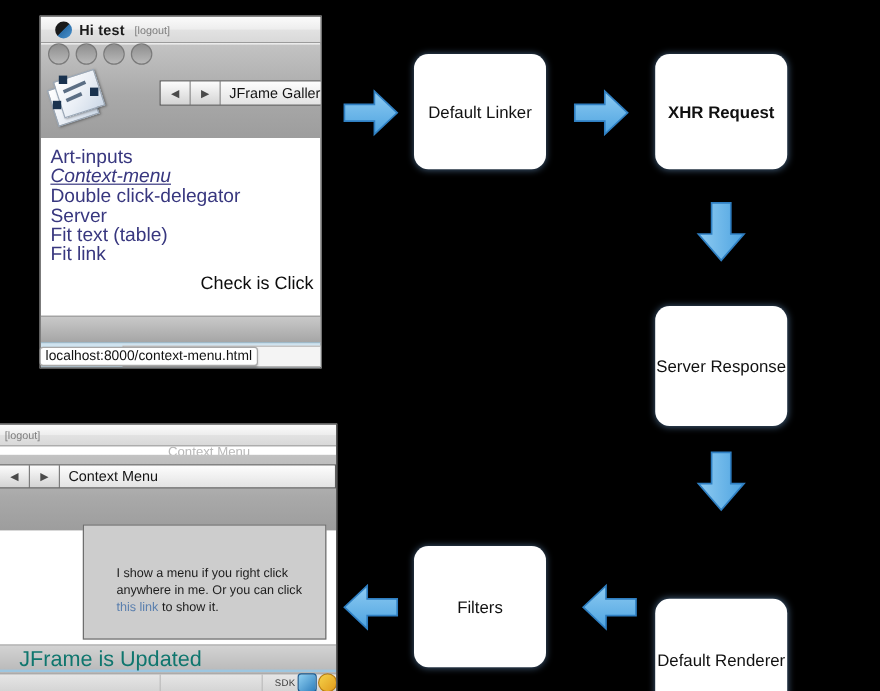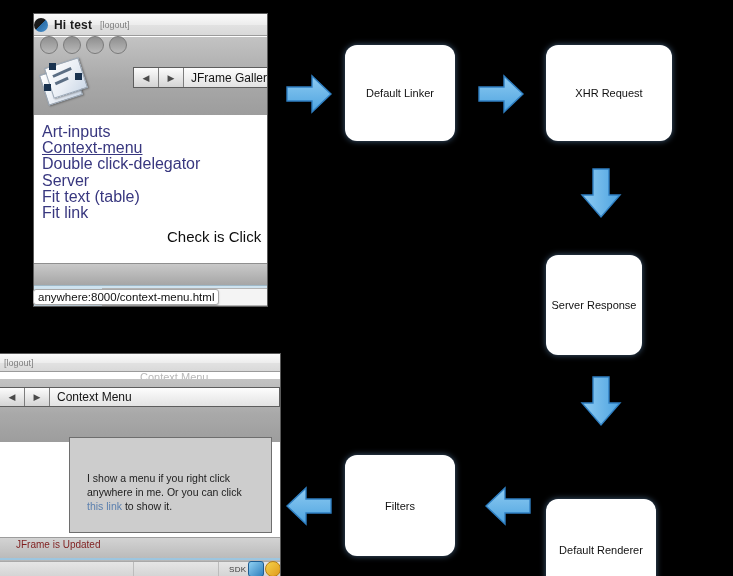--- a/index.html
+++ b/index.html
@@ -18,21 +18,21 @@
   .win {
     position: absolute;
     background: #ffffff;
     overflow: hidden;
   }
   .acct-bar {
     height: 22px;
     background: linear-gradient(to bottom, #fbfbfb 0%, #ededed 50%, #e2e2e2 51%, #d9d9d9 100%);
     border-bottom: 1px solid #9b9b9b;
     display: flex; align-items: center;
-    padding-left: 0;
+    padding-left: 12px;
     box-sizing: border-box;
   }
   .acct-logo {
     width: 14px; height: 14px; border-radius: 50%;
     background: linear-gradient(135deg,#1a1a1a 0%, #1a1a1a 48%, #2d6fa8 49%, #4a93d0 100%);
     margin-right: 6px;
     flex: 0 0 auto;
   }
   .acct-name {
     font-size: 12px; font-weight: bold; color: #1b1b1b;
@@ -91,21 +91,21 @@
     background: linear-gradient(to bottom,#fdfdfd,#e3e3e3);
   }
 
   .linklist {
     position: absolute;
     font-size: 16px;
     line-height: 16.2px;
     color: #38377f;
   }
   .linklist div { white-space: nowrap; }
-  .linklist div.u { text-decoration: underline; }
+  .linklist div.u { text-decoration: underline; font-style: italic; }
 
   .bigmsg {
     position: absolute;
     font-size: 15px;
     color: #0d0d0d;
     white-space: nowrap;
   }
 
   .greystrip {
     position:absolute;
@@ -155,22 +155,22 @@
   }
   .contentbox a { color:#5a7fae; text-decoration:none; }
 
   .statusbanner {
     position:absolute;
     background: linear-gradient(to bottom,#d3d3d3,#b6b6b6);
     border-top: 1px solid #9c9c9c;
   }
   .bannertext {
     position:absolute;
-    font-size: 10px;
-    color: #7f1d1d;
+    font-size: 18px;
+    color: #0f766e;
     white-space: nowrap;
   }
   .blueline { position:absolute; background:#9dc6e0; }
   .footbar {
     position:absolute;
     background: linear-gradient(to bottom,#e6e6e6,#d2d2d2);
     border-top: 1px solid #a9a9a9;
   }
   .footcell { position:absolute; border-right:1px solid #bcbcbc; height:100%; }
   .sdk-label { position:absolute; font-size:8px; color:#3b3b3b; letter-spacing:.3px; }
@@ -183,21 +183,21 @@
   
   .node {
     position: absolute;
     background: #ffffff;
     border-radius: 12px;
     box-shadow: 0 0 6px rgba(120,170,220,.55);
     display: flex; align-items: center; justify-content: center;
     box-sizing: border-box;
   }
   .node span {
-    font-size: 11px;
+    font-size: 14px;
     color: #111111;
     text-align: right;
   }
   .arrow { position: absolute; }
 </style>
 </head>
 <body>
 
 <div id="root">
 
@@ -244,40 +244,40 @@
       <div>Fit link</div>
     </div>
 
     <div class="bigmsg" style="left:133px; top:214px;">Check is Click</div>
 
     <div class="greystrip" style="left:0; top:249px; width:233px; height:22px;"></div>
     <div class="bluestrip" style="left:0; top:271px; width:233px; height:22px;"></div>
     <div class="inputwell" style="left:68px; top:274px; width:165px; height:16px;"></div>
   </div>
 
-  <div class="tooltip" style="left:33px; top:289px;">anywhere:8000/context-menu.html</div>
+  <div class="tooltip" style="left:33px; top:289px;">localhost:8000/context-menu.html</div>
 
   <div class="win" style="left:0px; top:353px; width:280px; height:223px; border:1px solid #5a5a5a; border-left:none;">
 
     <div class="acct-bar" style="height:18px; padding-left:4px;">
       <div class="acct-logout" style="margin-left:0;">[logout]</div>
     </div>
 
     <div class="ghost-title" style="left:140px; top:17px;">Context Menu</div>
 
     <div class="tb-strip" style="position:absolute; left:0; top:25px; width:280px; height:63px;"></div>
 
     <div class="navbox" style="left:-1px; top:33px; width:281px; height:20px;">
       <div class="navbtn">◀</div>
       <div class="navbtn">▶</div>
       <div class="navlabel">Context Menu</div>
     </div>
 
     <div class="contentbox" style="left:69px; top:83px; width:203px; height:96px;">
-      <p style="position:absolute; left:17px; top:33px; width:160px;">
+      <p style="position:absolute; left:27px; top:33px; width:160px;">
         <span>I show a menu if you right click anywhere in me. Or you can click </span><a href="#">this link</a><span> to show it.</span>
       </p>
     </div>
 
     <div class="statusbanner" style="left:0; top:183px; width:280px; height:24px;"></div>
     <div class="blueline" style="left:0; top:204px; width:280px; height:2px;"></div>
     <div class="bannertext" style="left:16px; top:185px;">JFrame is Updated</div>
 
     <div class="footbar" style="left:0; top:207px; width:280px; height:16px;">
       <div class="footcell" style="left:0; width:133px;"></div>
@@ -303,37 +303,37 @@
       <polygon points="2,17 27,17 27,6 46,24 27,42 27,31 2,31" fill="url(#gR)" stroke="#2f7fc2" stroke-width="1.4"></polygon>
     </svg>
   </div>
 
   <div class="arrow" style="left:477px; top:70px; width:48px; height:48px;">
     <svg width="48" height="48" viewBox="0 0 48 48">
       <polygon points="2,17 27,17 27,6 46,24 27,42 27,31 2,31" fill="url(#gR)" stroke="#2f7fc2" stroke-width="1.4"></polygon>
     </svg>
   </div>
 
-  <div class="node" style="left:546px; top:45px; width:126px; height:96px;">
+  <div class="node" style="left:546px; top:45px; width:110px; height:96px;font-weight:bold;">
     <span>XHR Request</span>
   </div>
 
   <div class="arrow" style="left:577px; top:167px; width:48px; height:52px;">
     <svg width="48" height="52" viewBox="0 0 48 52">
       <defs>
         <linearGradient id="gD" x1="0" y1="0" x2="1" y2="0">
           <stop offset="0%" stop-color="#8ecbf2"></stop>
             <stop offset="100%" stop-color="#4da3e0"></stop>
         </linearGradient>
       </defs>
       <polygon points="16,2 32,2 32,28 43,28 24,50 5,28 16,28" fill="url(#gD)" stroke="#2f7fc2" stroke-width="1.4"></polygon>
     </svg>
   </div>
 
-  <div class="node" style="left:546px; top:255px; width:96px; height:100px;">
+  <div class="node" style="left:546px; top:255px; width:110px; height:100px;">
     <span>Server Response</span>
   </div>
 
   <div class="arrow" style="left:577px; top:375px; width:48px; height:52px;">
     <svg width="48" height="52" viewBox="0 0 48 52">
       <polygon points="16,2 32,2 32,28 43,28 24,50 5,28 16,28" fill="url(#gD)" stroke="#2f7fc2" stroke-width="1.4"></polygon>
     </svg>
   </div>
 
   <div class="node" style="left:546px; top:455px; width:110px; height:101px;margin-top:44px;">

